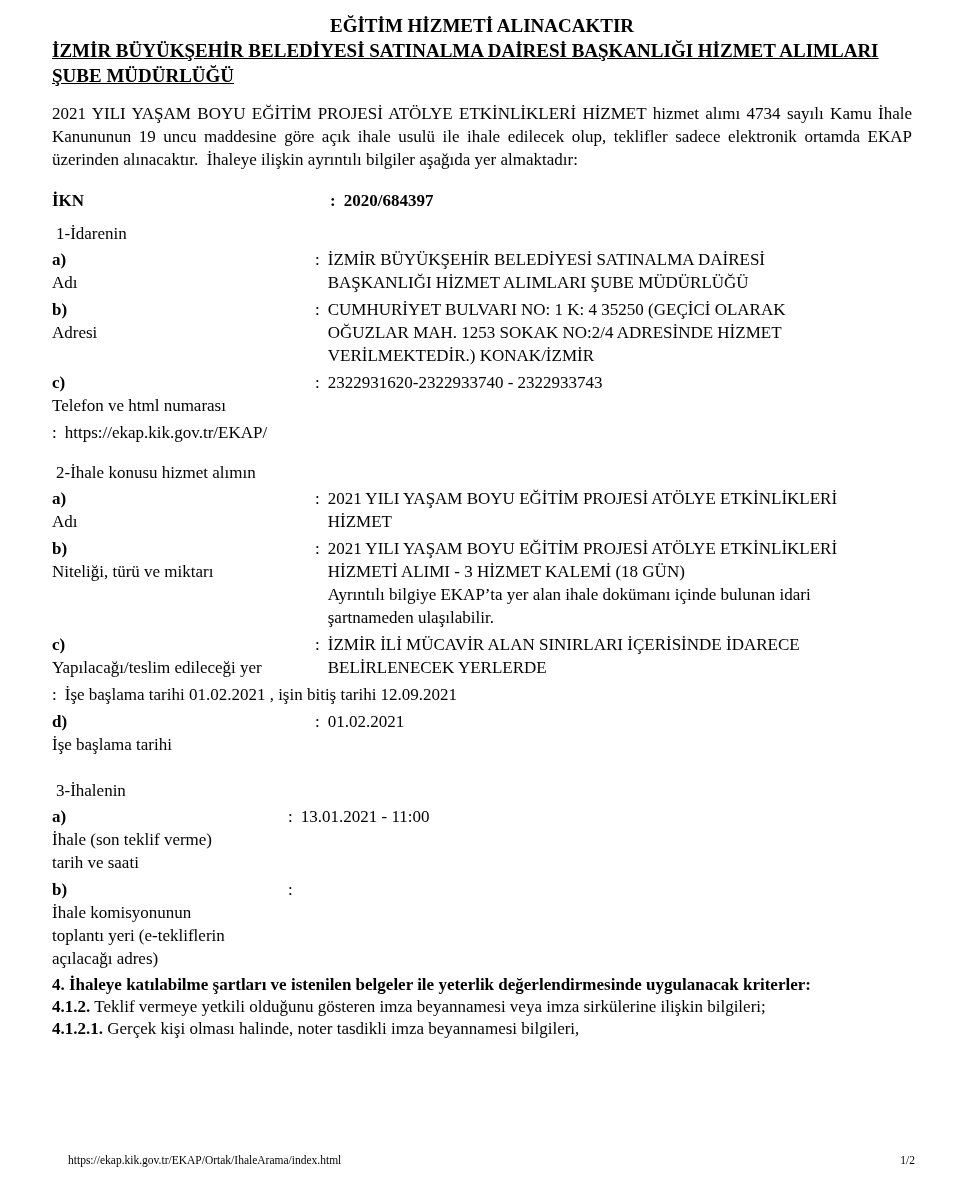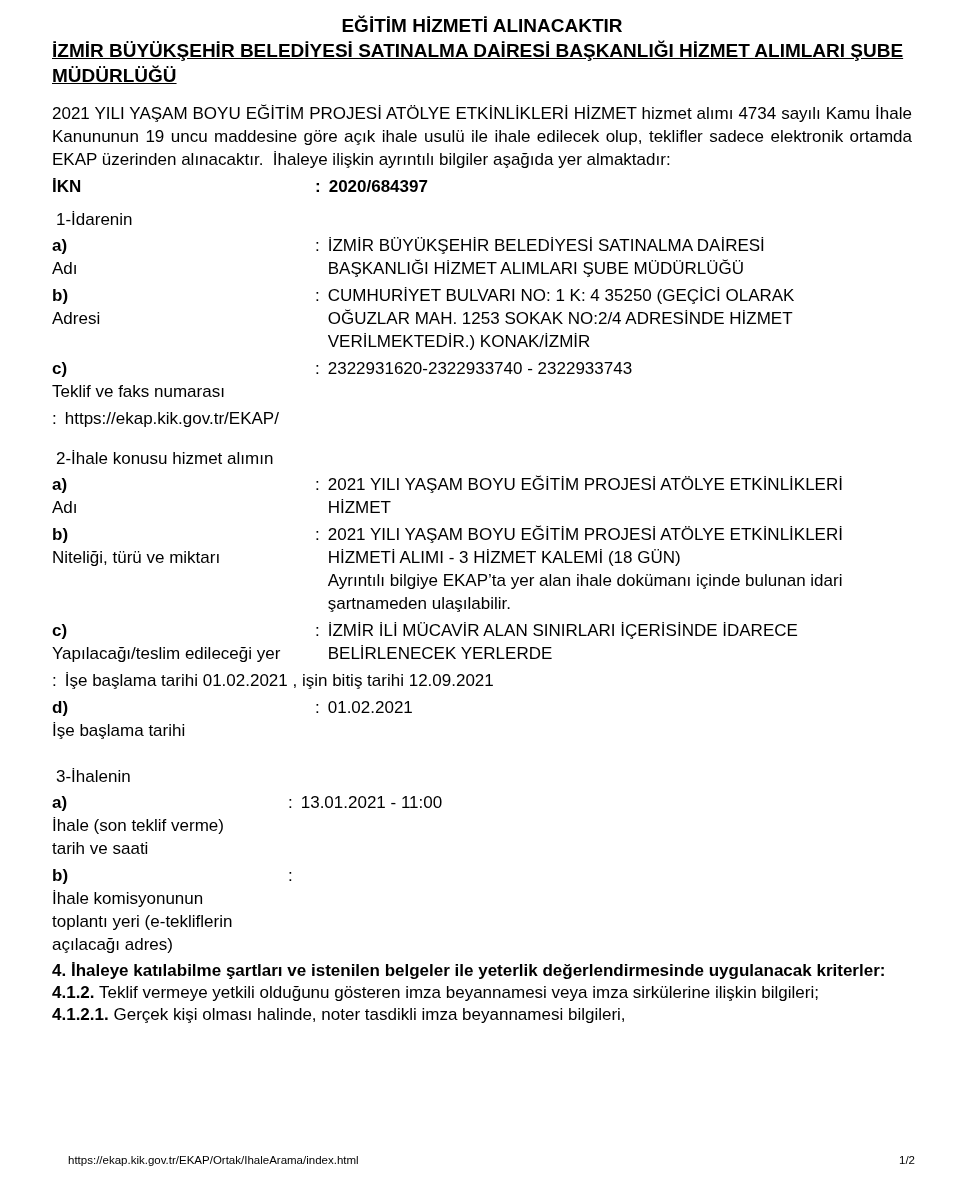--- a/index.html
+++ b/index.html
@@ -4,21 +4,21 @@
 <style>
   html, body { margin: 0; padding: 0; background: #ffffff; }
   .page {
     position: relative;
     width: 955px;
     height: 1200px;
     box-sizing: border-box;
     padding: 14px 43px 0 52px;
     background: #ffffff;
     color: #000000;
-    font-family: Liberation Sans, sans-serif;
+    font-family: Liberation Serif, serif;
     font-size: 17px;
     line-height: 23px;
     overflow: hidden;
   }
   .doc-title {
     margin: 0;
     font-size: 19px;
     font-weight: bold;
     text-align: center;
     line-height: 24px;
@@ -47,21 +47,21 @@
     white-space: pre-line;
   }
   .sec3 .kv-label { width: 236px; }
   .kv-value {
     flex: 1;
     display: flex;
     align-items: flex-start;
   }
   .colon { flex: none; margin-right: 8px; }
   .val { white-space: pre-line; }
-  .ikn-row { margin-top: 4px; font-weight: bold; }
+  .ikn-row { margin-top: 18px; font-weight: bold; gap: 15px; }
   .section-heading { margin: 4px; font-weight: normal; font-size: 17px; }
   .sec1 .section-heading { margin-top: 10px; margin-bottom: 3px; }
   .sec2 .section-heading { margin-top: 17px; margin-bottom: 3px; }
   .sec3 .section-heading { margin-top: 23px; margin-bottom: 3px; }
   .criteria {
     margin-top: 4px;
     line-height: 22px;
   }
   .criteria p {
     margin: 0;
@@ -119,21 +119,21 @@
       <div class="kv-value">
         <span class="colon">:</span>
         <span class="val">CUMHURİYET BULVARI NO: 1 K: 4 35250 (GEÇİCİ OLARAK
 OĞUZLAR MAH. 1253 SOKAK NO:2/4 ADRESİNDE HİZMET
 VERİLMEKTEDİR.) KONAK/İZMİR</span>
       </div>
     </div>
 
     <div class="kv-row">
       <div class="kv-label"><b class="num">c)</b>
-        <span>Teklif ve faks numarası</span></div>
+        <span>Telefon ve html numarası</span></div>
       <div class="kv-value">
         <span class="colon">:</span>
         <span class="val">2322931620-2322933740 - 2322933743</span>
       </div>
     </div>
 
     <div class="kv-row">
       <div class="kv-value">
         <span class="colon">:</span>
         <span class="val">https://ekap.kik.gov.tr/EKAP/</span>

